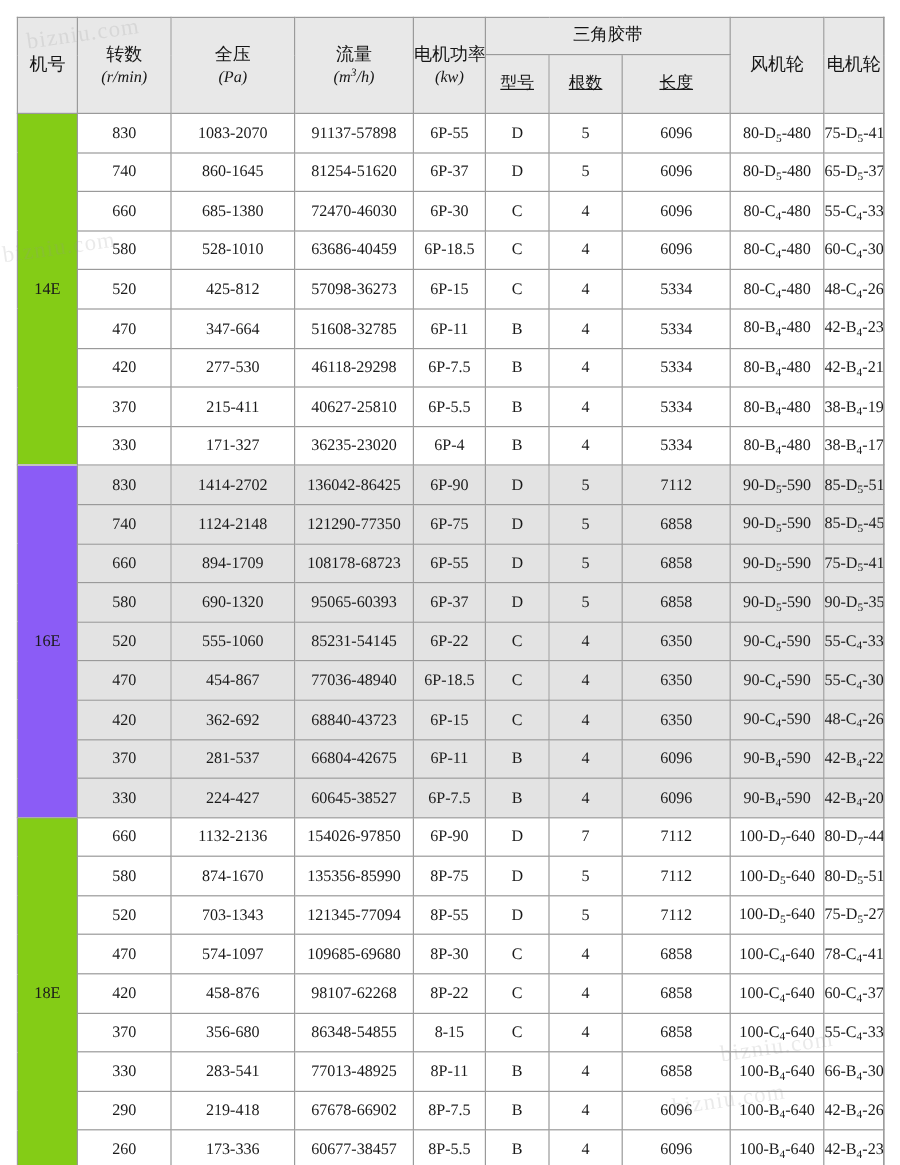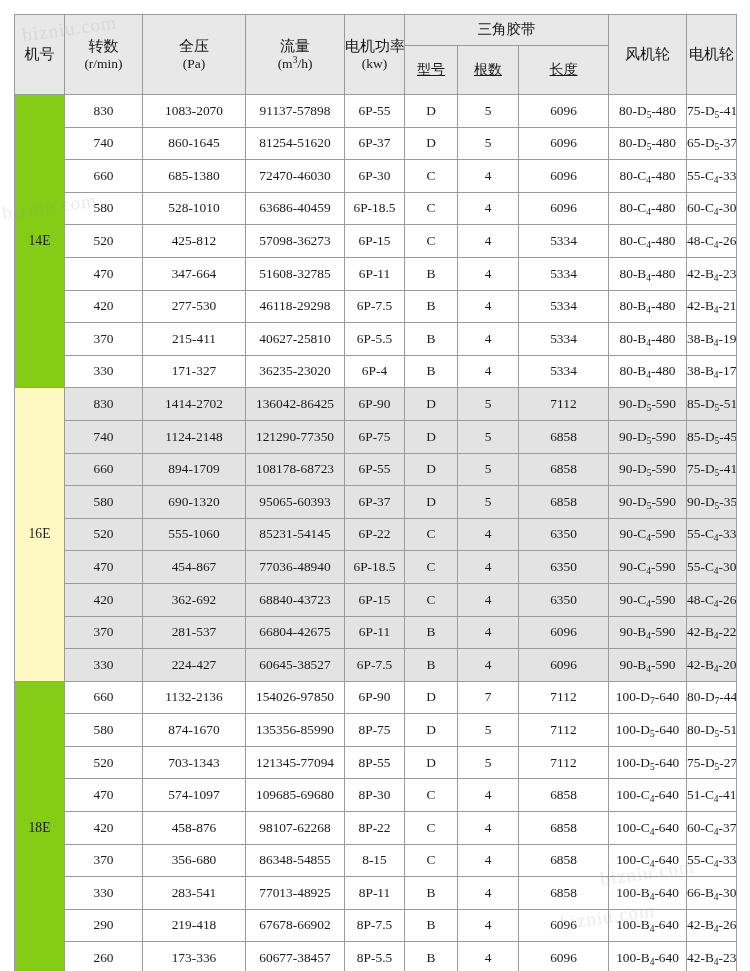--- a/index.html
+++ b/index.html
@@ -54,35 +54,36 @@
     text-decoration: underline;
   }
   .hdr-main {
     display: block;
     font-size: 15px;
   }
   .hdr-unit {
     display: block;
     font-size: 13.5px;
     margin-top: 1px;
+    font-style: italic;
   }
   tbody td {
     font-size: 13.4px;
     height: 31.6px;
     background: #ffffff;
   }
   tbody tr.alt td {
     background: #e3e3e3;
   }
   td.model {
     font-size: 13.6px;
     background: #84cc16;
   }
   tr.alt td.model {
-    background: #fef9c3;
+    background: #8b5cf6;
   }
   sub {
     font-size: 9.5px;
     vertical-align: baseline;
     position: relative;
     bottom: -3px;
   }
   sup {
     font-size: 9.5px;
     vertical-align: baseline;
@@ -425,21 +426,21 @@
         </tr>
         <tr>
           <td>470</td>
           <td>574-1097</td>
           <td>109685-69680</td>
           <td>8P-30</td>
           <td>C</td>
           <td>4</td>
           <td>6858</td>
           <td><span>100-C</span><sub>4</sub><span>-640</span></td>
-          <td><span>51-C</span><sub>4</sub><span>-410</span></td>
+          <td><span>78-C</span><sub>4</sub><span>-410</span></td>
           <td>3879</td>
         </tr>
         <tr>
           <td>420</td>
           <td>458-876</td>
           <td>98107-62268</td>
           <td>8P-22</td>
           <td>C</td>
           <td>4</td>
           <td>6858</td>

